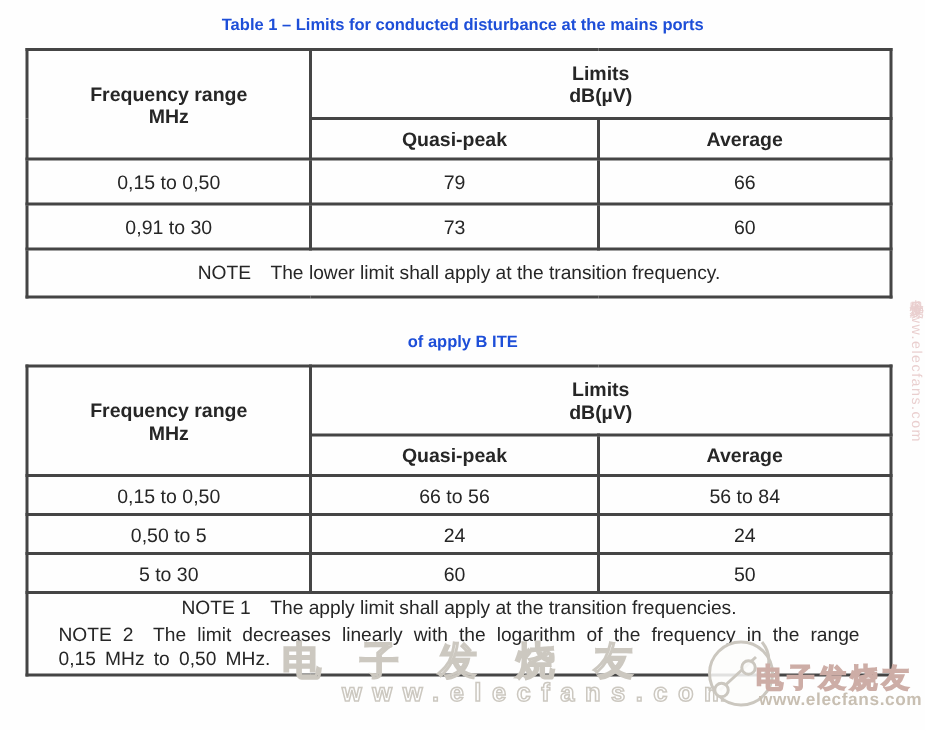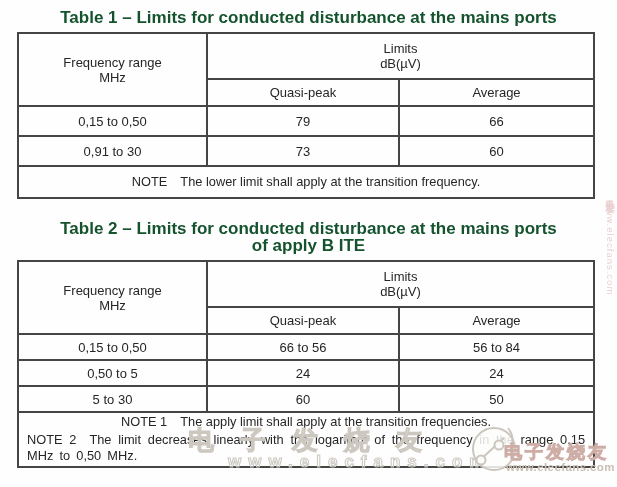--- a/index.html
+++ b/index.html
@@ -7,57 +7,57 @@
     position:relative;
     width:617px;height:487px;
     background:#fefefe;
     overflow:hidden;
     font-family:"Liberation Sans","DejaVu Sans",sans-serif;
     color:#242424;
   }
   .tbl-title{
     text-align:center;
     font-weight:bold;
-    font-size:17px;
+    font-size:11px;
     line-height:17px;
-    color:#14532d;
+    color:#1d4ed8;
   }
   .tbl-title.first{padding-top:9px;}
   .tbl-title.second{margin-top:21px;}
   table.limits{
     border-collapse:collapse;
     table-layout:fixed;
     width:576px;
     margin:6px 0 0 17px;
     border:2px solid #262626;
     font-size:13px;
     color:#262626;
     background:#fefefe;
   }
   table.limits td{
     border:2px solid #454545;
     text-align:center;
     vertical-align:middle;
     padding:0 4px;
   }
-  td.hdr{font-weight:normal;line-height:15px;}
+  td.hdr{font-weight:bold;line-height:15px;}
   tr.h1 td{height:44px;}
   tr.h2 td{height:25px;border-radius:10px;}
   tr.data1 td{height:28px;}
   tr.data2 td{height:24px;}
   td.note-cell{
     text-align:left;
     padding:5px 9px 6px 9px;
     vertical-align:top;
   }
   tr.noterow1 td{height:30px;vertical-align:middle;}
   .note-line{
     font-size:12.8px;
     line-height:16.5px;
-    margin:1px 4px;
+    margin:1px 16px;
   }
   .note-justify{text-align:justify;word-spacing:2.6px;}
   .nlabel{margin-right:13px;white-space:nowrap;}
   
   .wm{position:absolute;pointer-events:none;}
   .wm-ghost1{
     left:188px;top:423px;
     font-size:26px;font-weight:bold;letter-spacing:26px;
     color:rgba(205,201,192,0.55);
     -webkit-text-stroke:1px #ccc8c0;
@@ -143,21 +143,20 @@
       <td colspan="3" class="note-cell">
         <div class="note-line">
           <span class="nlabel">NOTE</span><span>The lower limit shall apply at the transition frequency.</span>
         </div>
       </td>
     </tr>
   </tbody>
     </table>
 
   <div class="tbl-title second">
-    <div>Table 2 – Limits for conducted disturbance at the mains ports</div>
     <div>of apply B ITE</div>
   </div>
 
   <table class="limits">
     <colgroup>
         <col style="width:189px">
         <col style="width:192px">
         <col style="width:195px">
       </colgroup>
     <tbody>

